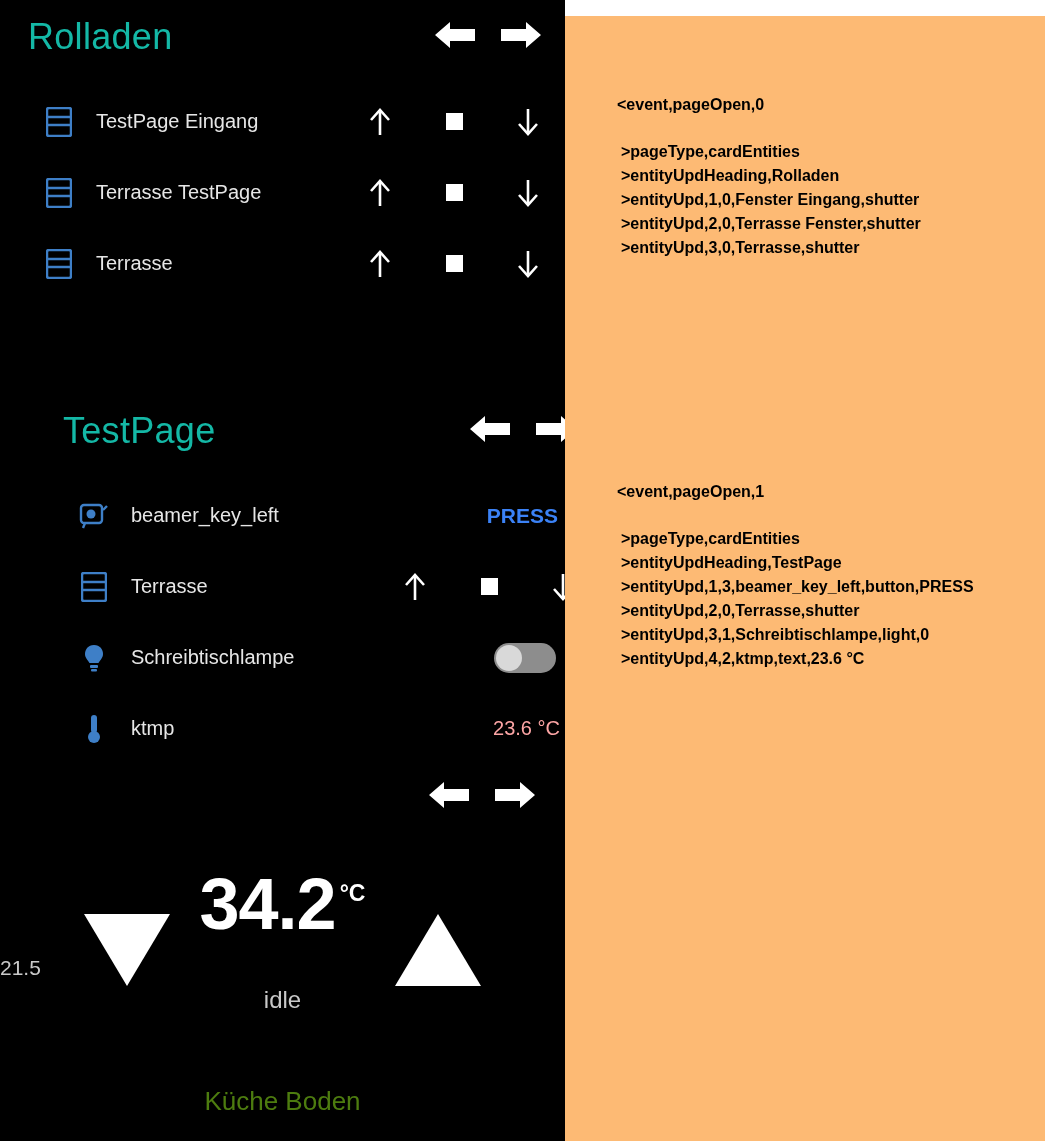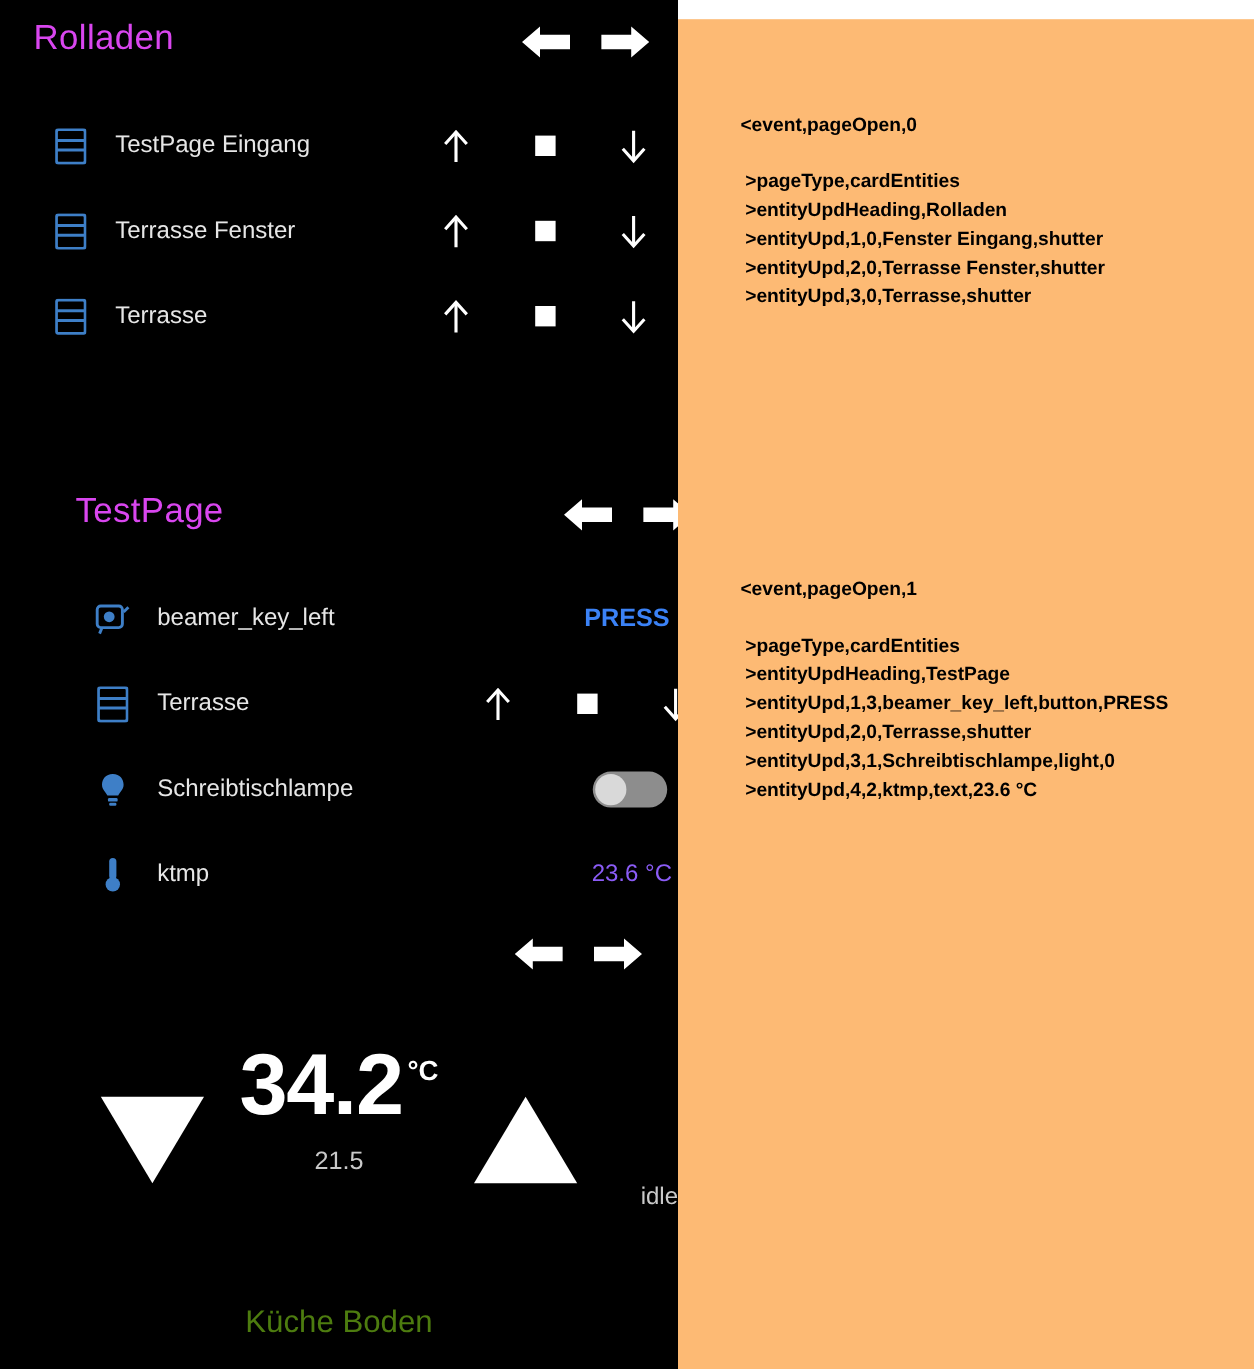--- a/index.html
+++ b/index.html
@@ -35,22 +35,22 @@
     width: 565px;
   }
   .card-header {
     position: relative;
     height: 70px;
   }
   .card-title {
     position: absolute;
     left: 28px;
     top: 0;
-    color: #d946ef;
-    font-size: 29px;
+    color: #14b8a6;
+    font-size: 36px;
     font-weight: 400;
     letter-spacing: 0.3px;
   }
   .nav-arrows {
     position: absolute;
     right: 24px;
     top: 2px;
     display: flex;
     gap: 26px;
     align-items: center;
@@ -105,21 +105,21 @@
     background: #ffffff;
     display: block;
   }
   .press-label {
     color: #3b82f6;
     font-size: 21px;
     font-weight: 600;
     padding-right: 42px;
   }
   .value-label {
-    color: #8b5cf6;
+    color: #fca5a5;
     font-size: 20px;
     padding-right: 40px;
   }
   .toggle {
     width: 62px;
     height: 30px;
     border-radius: 15px;
     background: #8d8d8d;
     margin-right: 44px;
     position: relative;
@@ -163,32 +163,31 @@
     font-size: 23px;
     font-weight: bold;
     vertical-align: 28px;
     margin-left: 4px;
   }
   .thermo-target {
     position: absolute;
     left: 0;
     right: 0;
     top: 120px;
-    text-align: center;
     color: #c9c9c9;
     font-size: 21px;
   }
   .thermo-state {
     position: absolute;
     left: 0;
     right: 0;
     top: 150px;
-    text-align: right;
+    text-align: center;
     color: #c9c9c9;
-    font-size: 20px;
+    font-size: 24px;
   }
   .tri-down {
     position: absolute;
     left: 84px;
     top: 78px;
     width: 0;
     height: 0;
     border-left: 43px solid transparent;
     border-right: 43px solid transparent;
     border-top: 72px solid #ffffff;
@@ -295,21 +294,21 @@
       </div>
 
       <div class="entity-row">
         <span class="entity-icon">
           <svg width="26" height="30" viewBox="0 0 26 30">
               <rect x="1" y="1" width="24" height="28" rx="2" fill="none" stroke="#3e7fc7" stroke-width="2.5"></rect>
               <line x1="1" y1="10" x2="25" y2="10" stroke="#3e7fc7" stroke-width="2.5"></line>
               <line x1="1" y1="18" x2="25" y2="18" stroke="#3e7fc7" stroke-width="2.5"></line>
             </svg>
         </span>
-        <span class="entity-name">Terrasse Fenster</span>
+        <span class="entity-name">Terrasse TestPage</span>
         <span class="entity-controls">
           <span class="shutter-btn">
             <svg width="26" height="30" viewBox="0 0 26 30">
                 <line x1="13" y1="28" x2="13" y2="4" stroke="#ffffff" stroke-width="2.6"></line>
                 <polyline points="4,13 13,3 22,13" fill="none" stroke="#ffffff" stroke-width="2.6"></polyline>
               </svg>
           </span>
           <span class="shutter-btn">
               <i class="sq"></i>
             </span>

